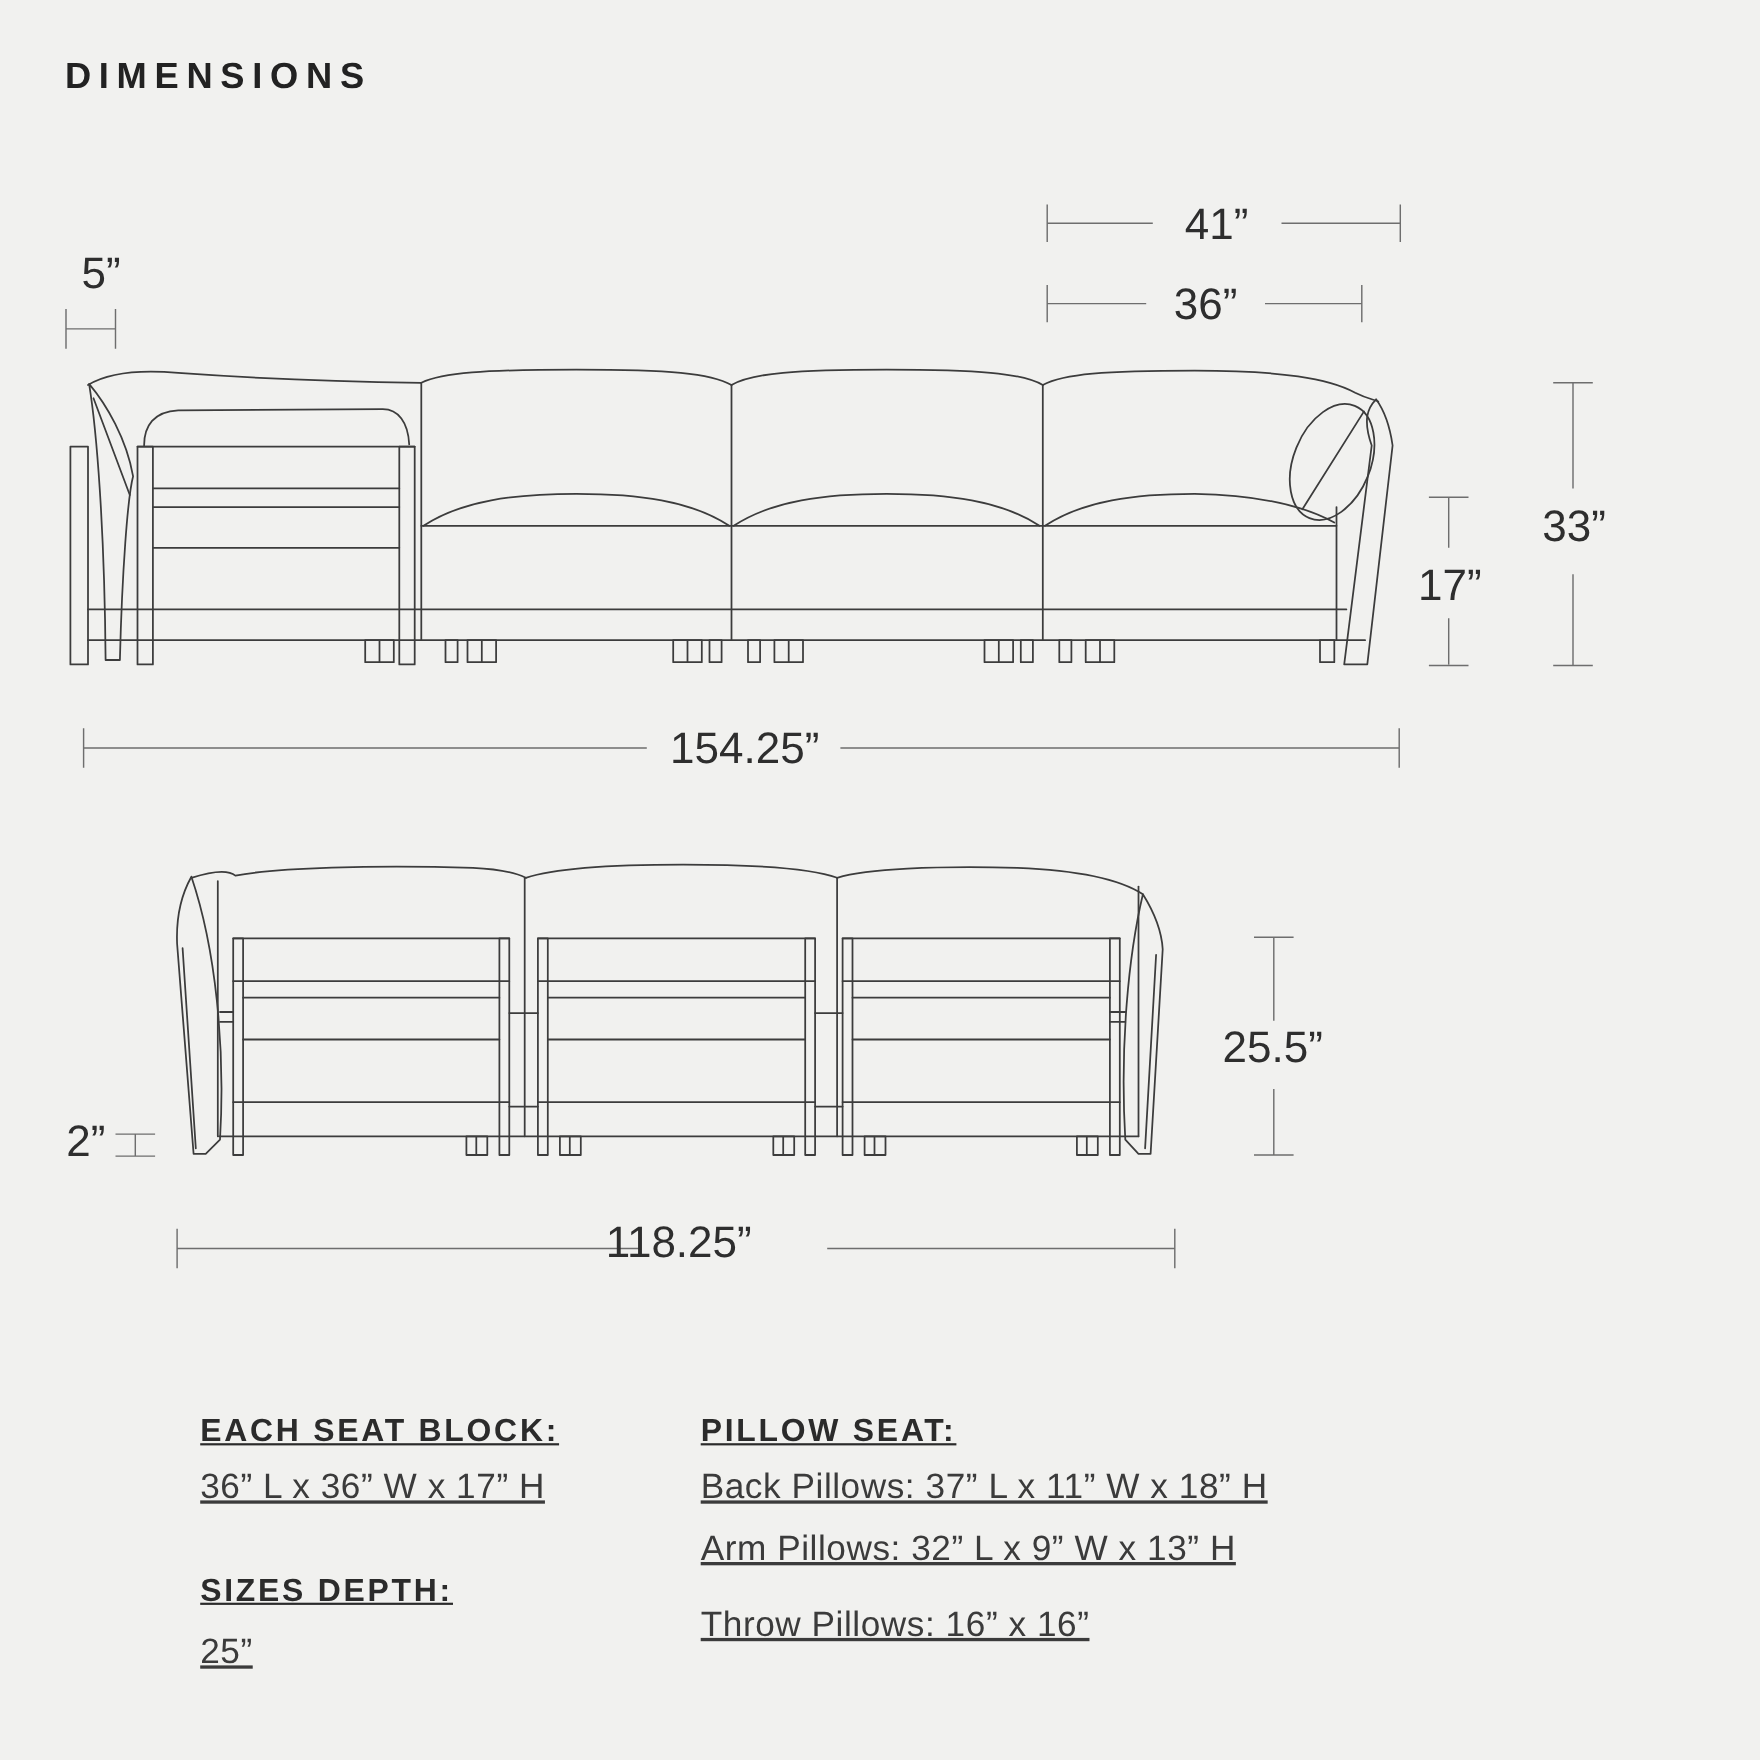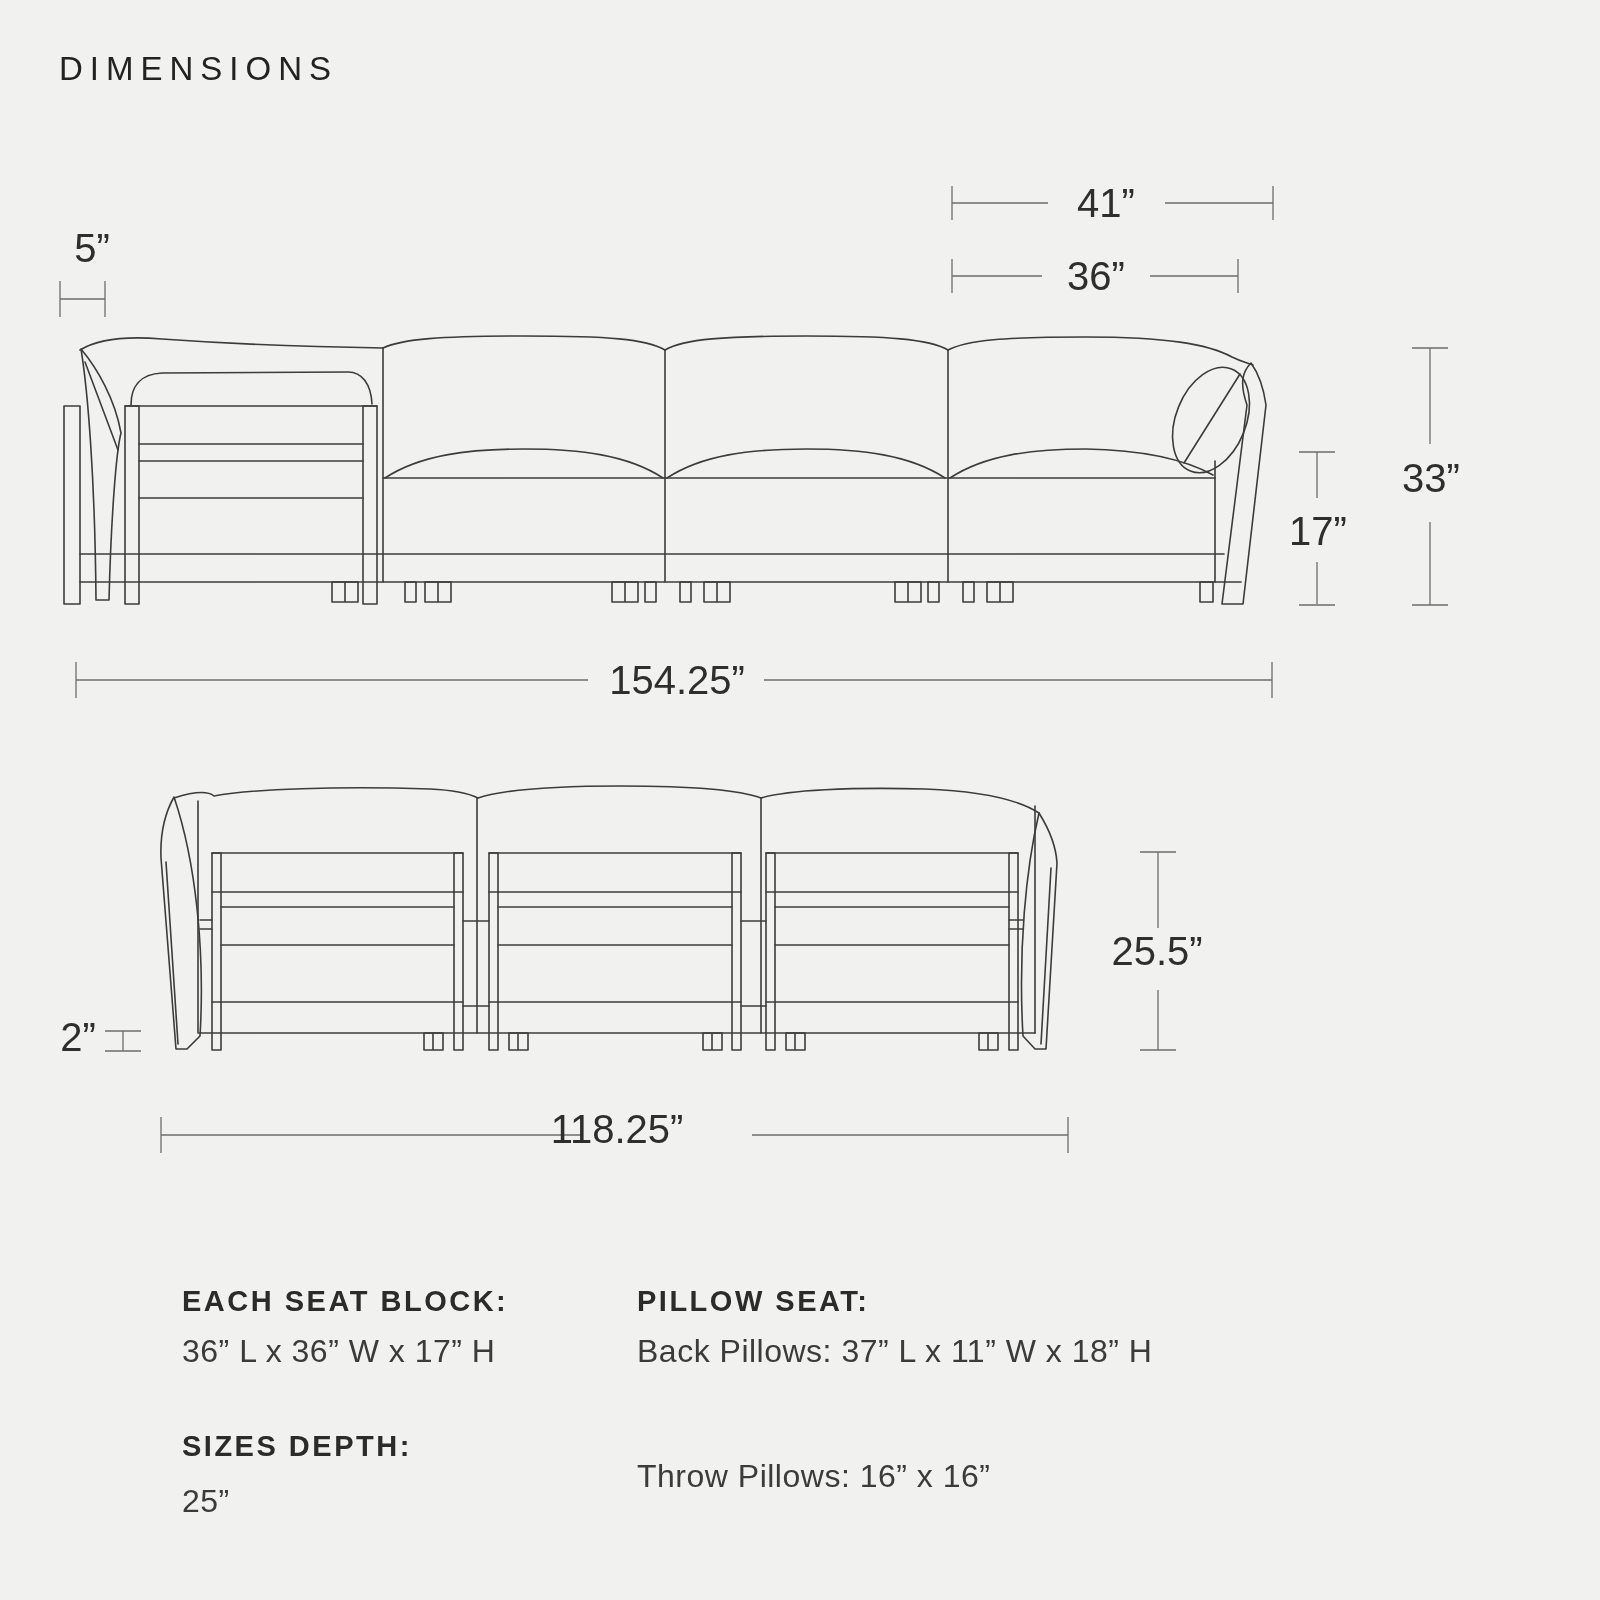--- a/index.html
+++ b/index.html
@@ -5,24 +5,24 @@
   html,body{margin:0;padding:0;background:#e6e6e4;}
   #stage{
     position:relative;width:1600px;height:1600px;background:#f1f1ef;
     font-family:"Liberation Sans",sans-serif;color:#2b2b2b;overflow:hidden;
   }
   #art{position:absolute;left:0;top:0;}
   .line{fill:none;stroke:#3c3c3c;stroke-width:1.6;stroke-linejoin:round;stroke-linecap:round;}
   .dimline{fill:none;stroke:#6e6e6e;stroke-width:1.3;stroke-linecap:butt;}
   .dimtext{font-family:"Liberation Sans",sans-serif;font-size:40px;fill:#2e2e2e;text-anchor:middle;}
   .page-title{
-    position:absolute;left:59px;top:50px;font-size:33px;font-weight:400;
+    position:absolute;left:59px;top:50px;font-size:33px;font-weight:700;
     letter-spacing:7px;color:#222;
   }
-  .spec{position:absolute;}
+  .spec{position:absolute;text-decoration:underline;}
   .spec-heading{font-size:29px;font-weight:700;letter-spacing:2.5px;color:#2b2b2b;}
   .spec-value{font-size:32px;color:#3b3b3b;letter-spacing:0.5px;}
 </style>
 </head>
 <body>
 
 <div id="stage">
 
   <div class="page-title">DIMENSIONS</div>
 
@@ -140,15 +140,16 @@
     </g>
   </svg>
 
   <div class="spec spec-heading" style="left:182px;top:1285px;">EACH SEAT BLOCK:</div>
   <div class="spec spec-value" style="left:182px;top:1333px;">36” L x 36” W x 17” H</div>
   <div class="spec spec-heading" style="left:182px;top:1430px;">SIZES DEPTH:</div>
   <div class="spec spec-value" style="left:182px;top:1483px;">25”</div>
 
   <div class="spec spec-heading" style="left:637px;top:1285px;">PILLOW SEAT:</div>
   <div class="spec spec-value" style="left:637px;top:1333px;text-align:right;">Back Pillows: 37” L x 11” W x 18” H</div>
+  <div class="spec spec-value" style="left:637px;top:1389px;">Arm Pillows: 32” L x 9” W x 13” H</div>
   <div class="spec spec-value" style="left:637px;top:1445px;margin-top:13px;">Throw Pillows: 16” x 16”</div>
 
 </div>
 
 </body></html>

